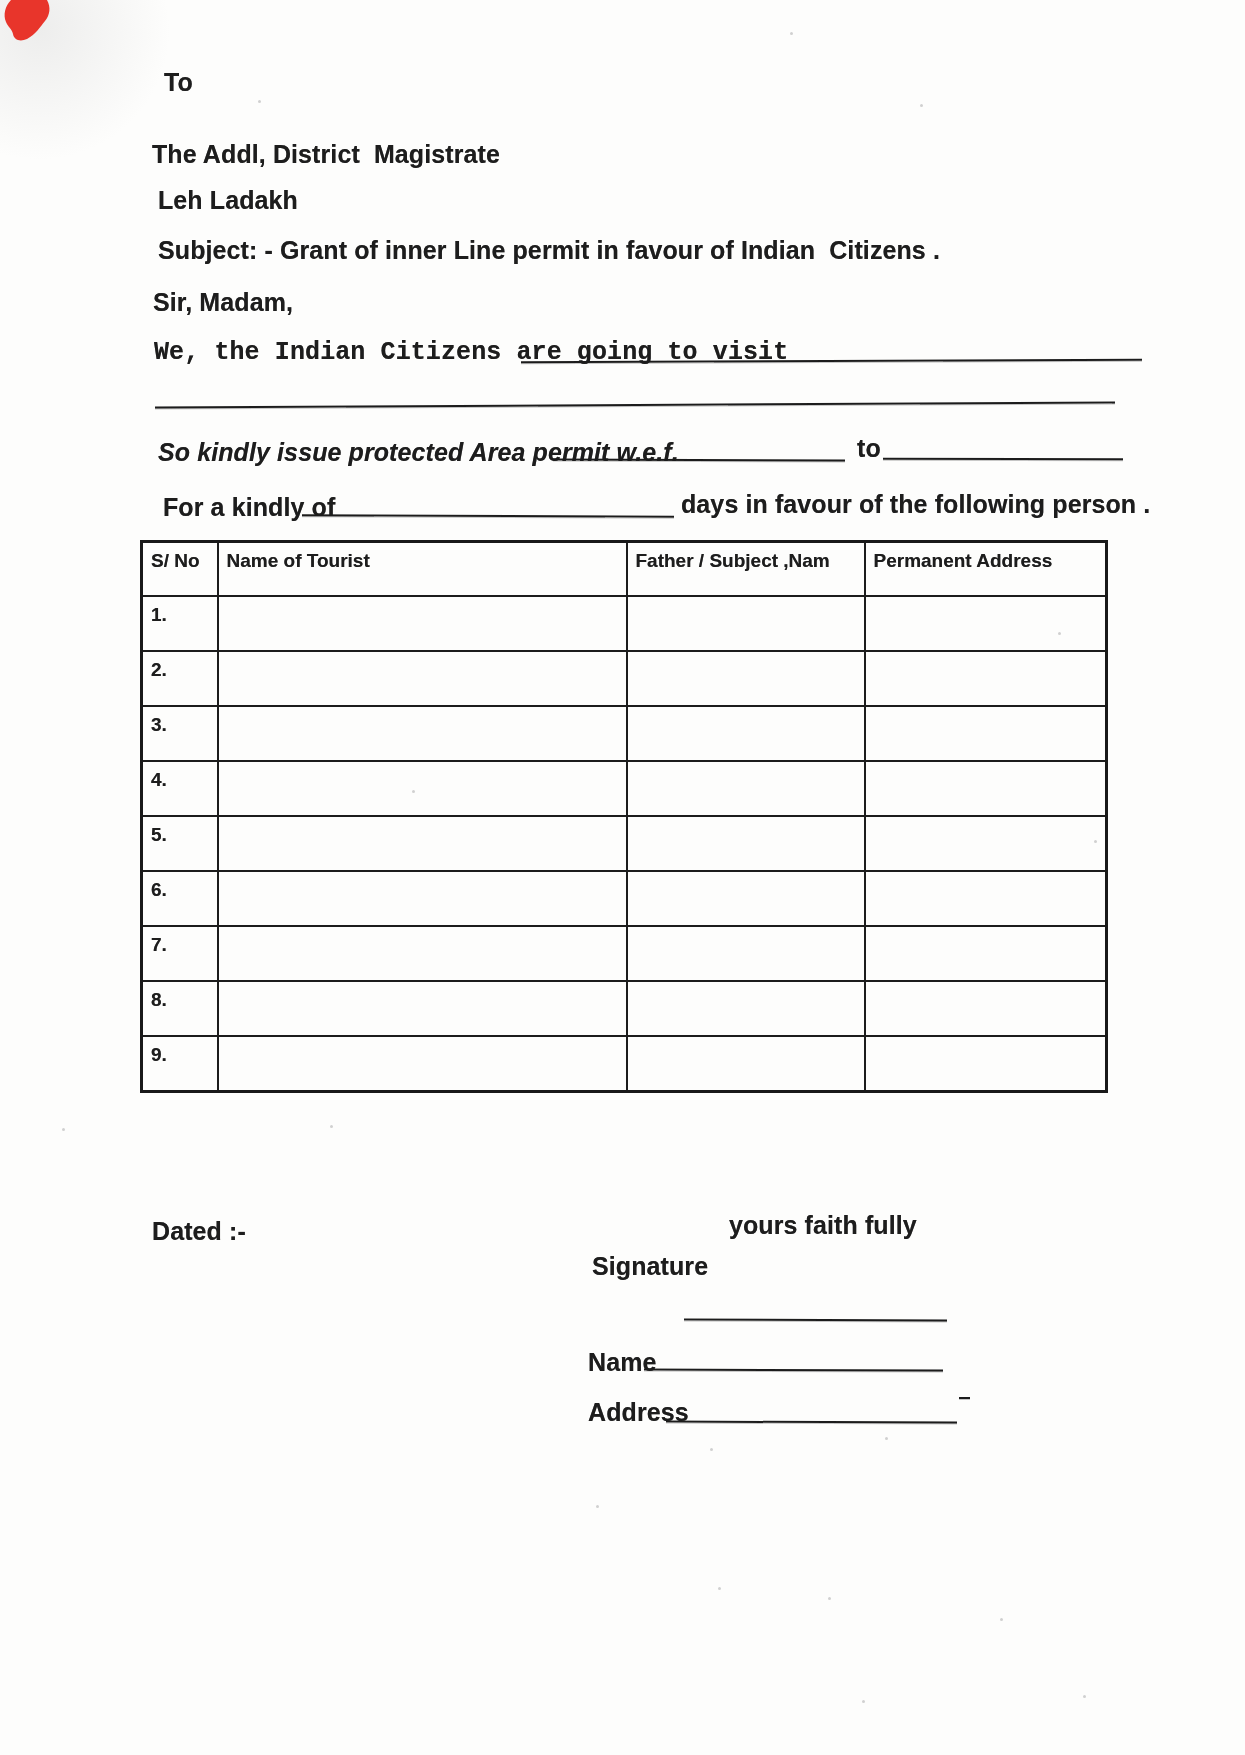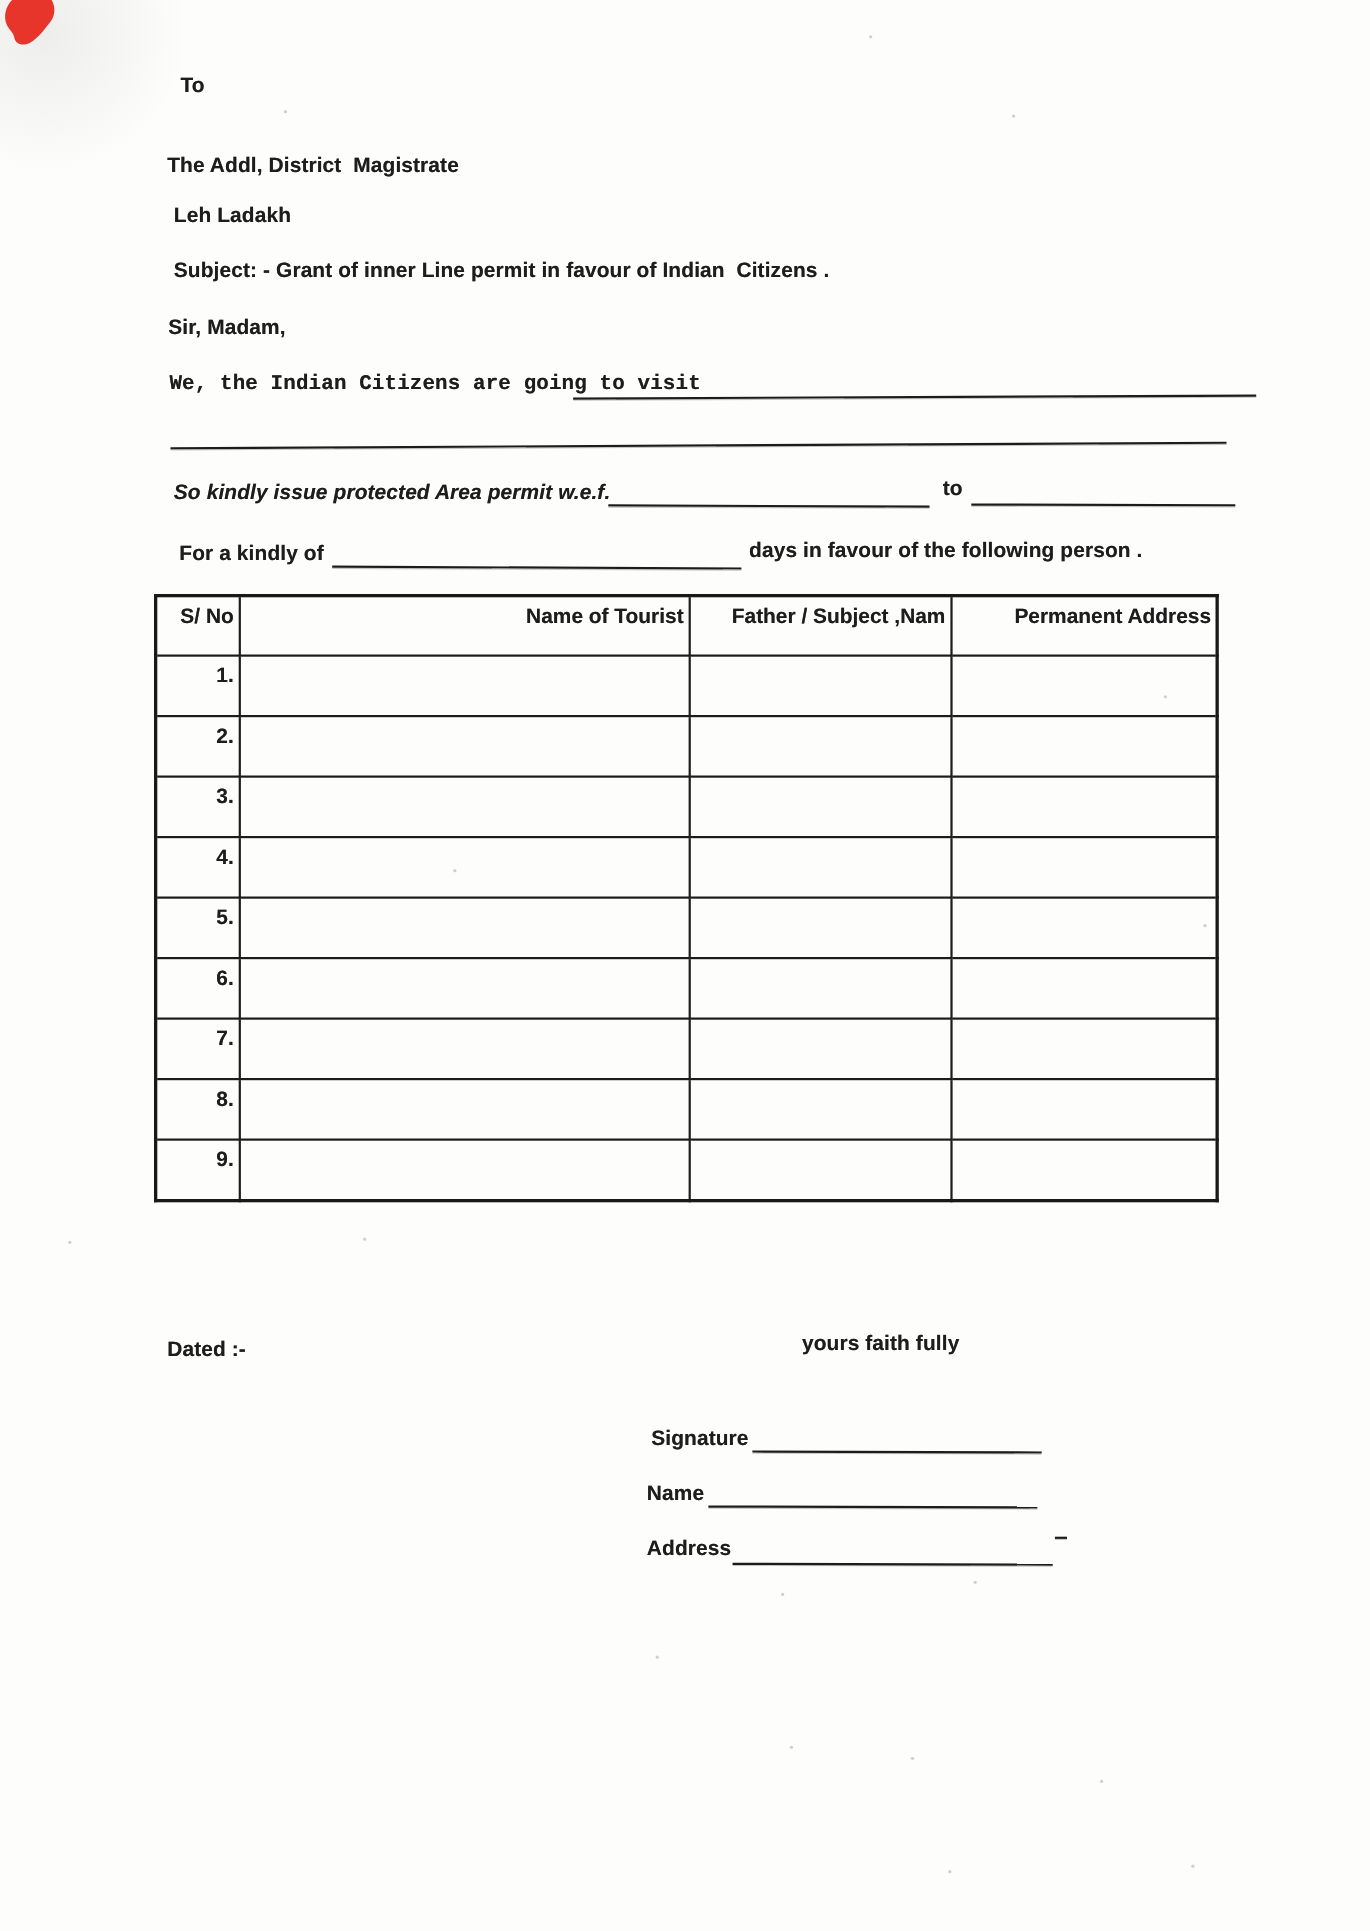--- a/index.html
+++ b/index.html
@@ -7,21 +7,21 @@
     width:1245px;height:1755px;
     position:relative;
     background:
       radial-gradient(circle at 40px 30px, rgba(190,190,190,.25) 0, rgba(190,190,190,0) 130px),
       #fdfdfc;
     overflow:hidden;
     font-family:"Liberation Sans", sans-serif;
   }
   .txt{
     position:absolute;
-    font-size:19px;
+    font-size:25px;
     font-weight:600;
     color:#1d1d1d;
     white-space:pre-wrap;
     letter-spacing:.1px;
     text-shadow:0 0 .5px rgba(20,20,20,.6);
   }
   .bline{
     position:absolute;
     height:0;
     border-bottom:2px solid #1c1c1c;
@@ -34,21 +34,21 @@
     border-collapse:collapse;
     table-layout:fixed;
     border:3px solid #191919;
   }
   table.permit td,table.permit th{
     border:2px solid #1c1c1c;
     vertical-align:top;
     font-size:19px;
     font-weight:600;
     color:#1d1d1d;
-    text-align:right;
+    text-align:left;
     padding:7px 4px 0 8px;
     text-shadow:0 0 .5px rgba(20,20,20,.6);
     white-space:pre-wrap;
   }
   table.permit th{height:45px;}
   table.permit td{height:46px;}
   th.c-name, td.c-name{padding-left:17px;}
   th.c-father, td.c-father{padding-left:12px;}
   th.c-addr, td.c-addr{padding-left:13px;}
   .speck{position:absolute;width:3px;height:3px;border-radius:50%;background:#b9b9b9;opacity:.65;}
@@ -147,21 +147,21 @@
       <td class="c-name"></td>
       <td class="c-father"></td>
       <td class="c-addr"></td>
     </tr>
   </tbody>
 </table>
 
 <div class="txt" style="left:152px;top:1217px;">Dated :-</div>
 <div class="txt" style="left:729px;top:1211px;text-align:center;">yours faith fully</div>
 
-<div class="txt" style="left:592px;top:1298px;">Signature</div>
+<div class="txt" style="left:592px;top:1252px;">Signature</div>
 <div class="bline" style="left:684px;top:1319px;width:263px;transform:rotate(0.2deg);"></div>
 
 <div class="txt" style="left:588px;top:1348px;">Name</div>
 <div class="bline" style="left:644px;top:1369px;width:299px;transform:rotate(0.15deg);"></div>
 
 <div class="txt" style="left:588px;top:1398px;">Address</div>
 <div class="bline" style="left:666px;top:1421px;width:291px;transform:rotate(0.15deg);"></div>
 <div class="bline" style="left:959px;top:1397px;width:11px;border-bottom-width:2px;"></div>
 
 <div>

